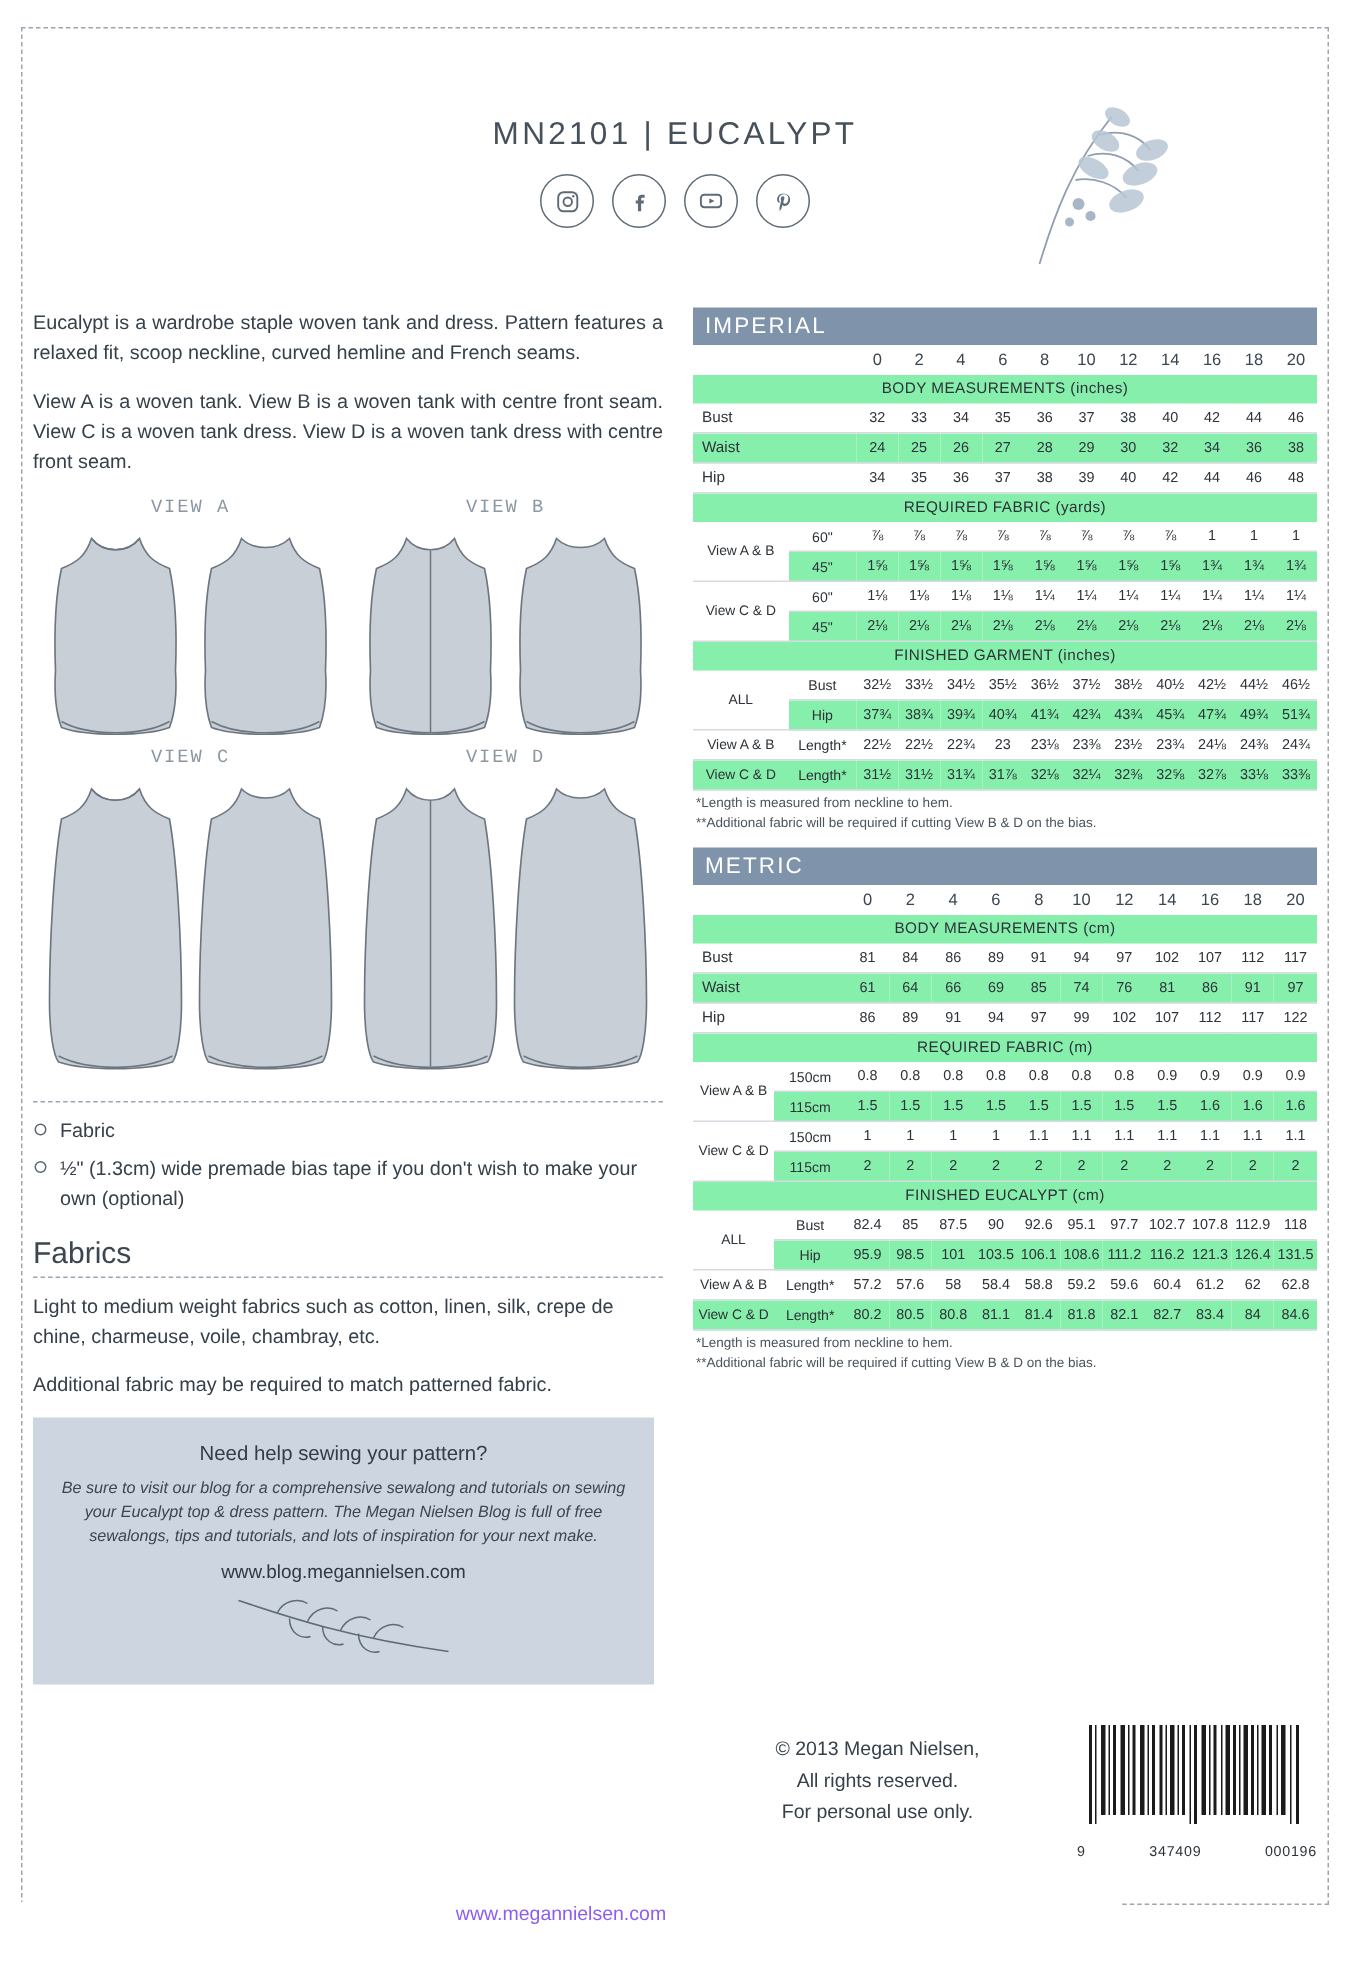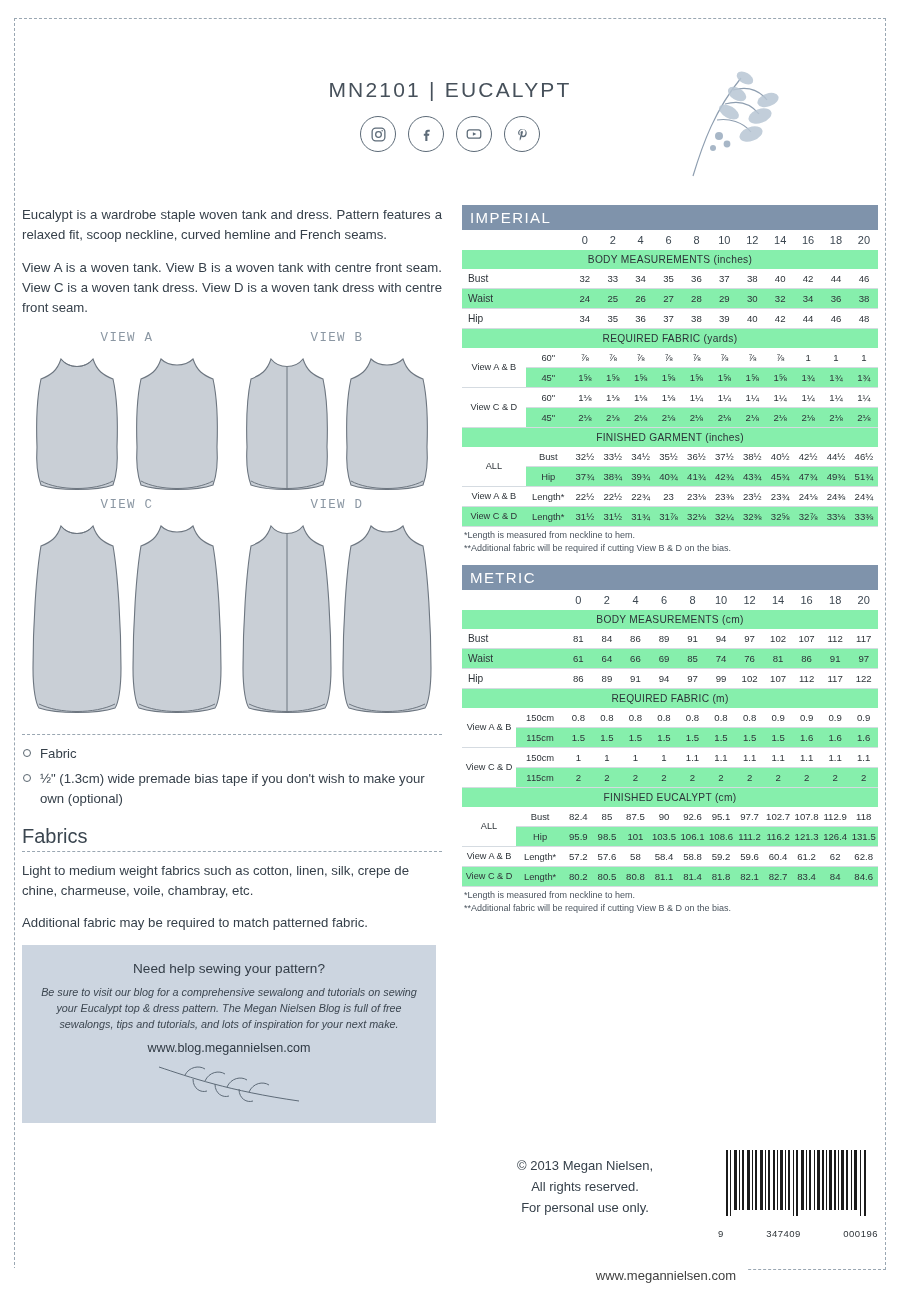--- a/index.html
+++ b/index.html
@@ -72,21 +72,21 @@
   .sizerow td{font-size:11px;color:#3b4650;padding-bottom:5px;}
   .rowline td{border-bottom:1px solid #d5dbe1;}
   .subl{text-align:center;font-size:9.4px;}
   .viewlabel{font-size:9.2px;line-height:1.15;text-align:left;padding-left:6px;}
   .note{font-size:9px;color:#4a545e;margin:3px 0 0 2px;}
 
   
   .copyright{position:absolute;left:470px;top:1156px;width:230px;text-align:center;font-size:13px;line-height:1.6;color:#36404a;}
   .barcode{position:absolute;left:718px;top:1148px;width:160px;}
   .barnum{font-size:9.5px;letter-spacing:.5px;color:#2d3338;margin-top:2px;display:flex;justify-content:space-between;}
-  .footer-url{position:absolute;bottom:27px;left:0;width:748px;text-align:right;font-size:13px;color:#404040;background:#fff;}
+  .footer-url{position:absolute;bottom:27px;left:0;width:748px;text-align:center;font-size:13px;color:#8b5cf6;background:#fff;}
   .footer-url span{background:#fff;padding:0 12px;}
 </style>
 </head>
 <body>
 
 <div class="page">
 
   <div class="dash-top"></div>
   <div class="dash-bottom"></div>
   <div class="dash-left"></div>

